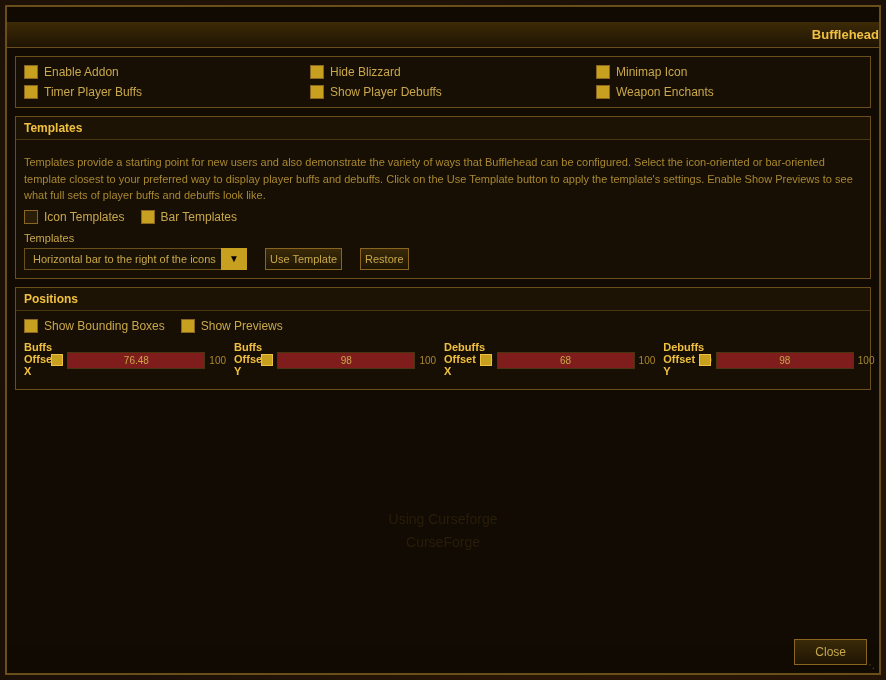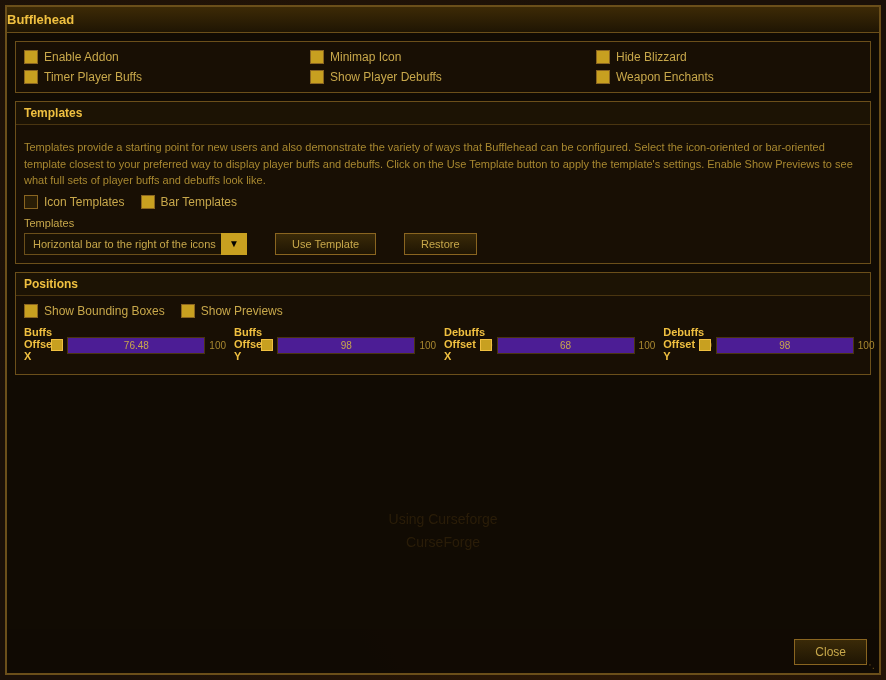--- a/index.html
+++ b/index.html
@@ -31,26 +31,27 @@
       top: 5px;
       left: 5px;
       right: 5px;
       bottom: 5px;
       border: 2px solid #6b4f1a;
       background: rgba(15, 10, 3, 0.92);
     }
 
     .title-bar {
       background: linear-gradient(180deg, #3d2a06 0%, #1f1503 100%);
-      text-align: left;
+      text-align: right;
       padding: 5px 0;
       border-bottom: 1px solid #6b4f1a;
       color: #f0c040;
       font-size: 13px;
       font-weight: bold;
+      margin-top: 15px;
     }
 
     .tab-bar {
       display: flex;
       align-items: center;
       padding: 6px 8px 0;
       background: rgba(20, 14, 4, 0.9);
       border-bottom: 1px solid #6b4f1a;
       gap: 2px;
     }
@@ -144,21 +145,21 @@
 
     .template-label {
       color: #c8a84b;
       font-size: 11px;
       margin-bottom: 4px;
     }
 
     .template-row {
       display: flex;
       align-items: flex-end;
-      gap: 12px;
+      gap: 18px;
     }
 
     .template-select-wrapper {
       position: relative;
       display: flex;
       align-items: center;
     }
 
     .template-select {
       background: #1a1204;
@@ -180,27 +181,26 @@
       background: #c8a020;
       display: flex;
       align-items: center;
       justify-content: center;
       pointer-events: none;
       color: #000;
       font-size: 10px;
     }
 
     .btn {
-      padding: 4px 16px;
+      padding: 4px 4px;
       border: 1px solid #8a6520;
       background: linear-gradient(180deg, #3a2a08 0%, #1f1503 100%);
       color: #c8a84b;
       cursor: pointer;
       font-size: 11px;
-      margin-left: 16px;
     }
 
     .checkbox-row {
       display: flex;
       align-items: flex-start;
       gap: 16px;
       margin-bottom: 8px;
     }
 
     .slider-group {
@@ -252,21 +252,21 @@
       width: 100%;
     }
 
     .slider-min, .slider-max {
       color: #a88830;
       font-size: 10px;
     }
 
     .slider-current {
       flex: 1;
-      background: #4c1d95;
+      background: #7f1d1d;
       border: 1px solid #4a3510;
       color: #c8a84b;
       text-align: center;
       padding: 2px;
       font-size: 10px;
     }
 
     .close-btn-area {
       position: absolute;
       bottom: 8px;
@@ -321,26 +321,26 @@
       <div class="section-body">
         <div class="checkbox-grid">
 
           <div class="checkbox-item">
             <div class="checkbox-box yellow"></div>
             <span>Enable Addon</span>
           </div>
 
           <div class="checkbox-item">
             <div class="checkbox-box yellow"></div>
+            <span>Hide Blizzard</span>
+          </div>
+
+          <div class="checkbox-item">
+            <div class="checkbox-box yellow"></div>
             <span>Minimap Icon</span>
-          </div>
-
-          <div class="checkbox-item">
-            <div class="checkbox-box yellow"></div>
-            <span>Hide Blizzard</span>
           </div>
 
           <div class="checkbox-item">
             <div class="checkbox-box yellow"></div>
             <span>Timer Player Buffs</span>
           </div>
 
           <div class="checkbox-item">
             <div class="checkbox-box yellow"></div>
             <span>Show Player Debuffs</span>

